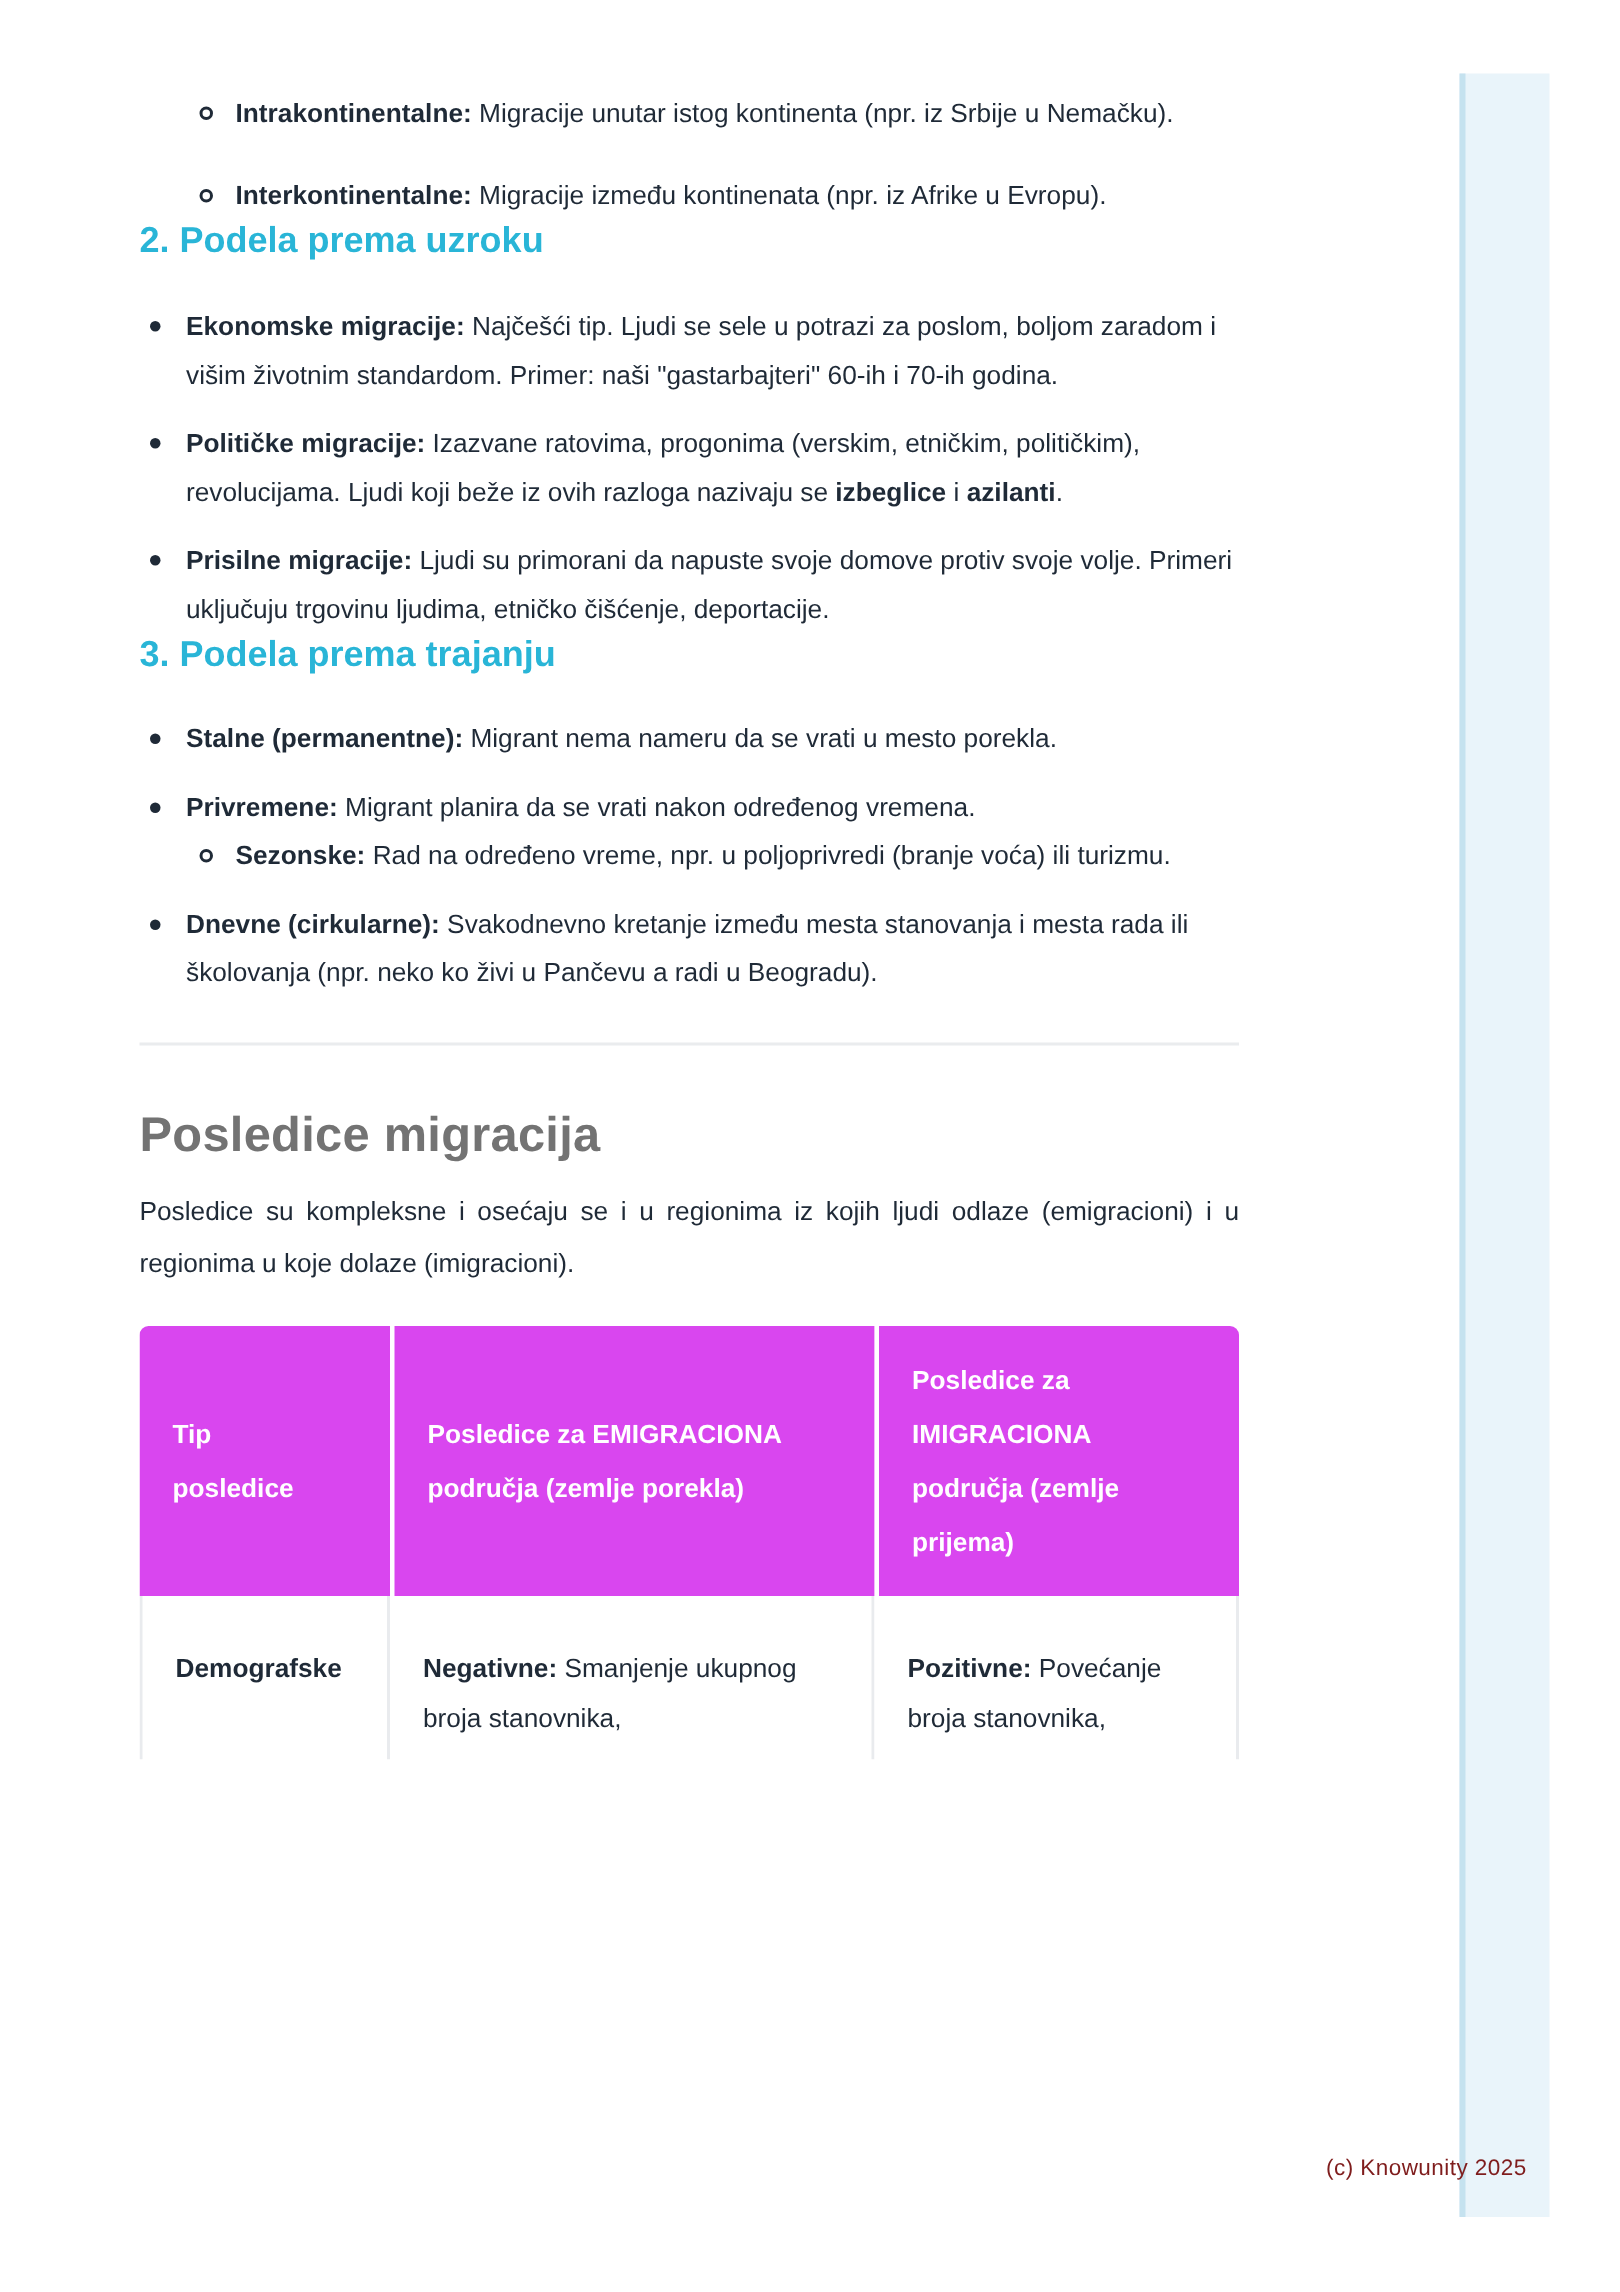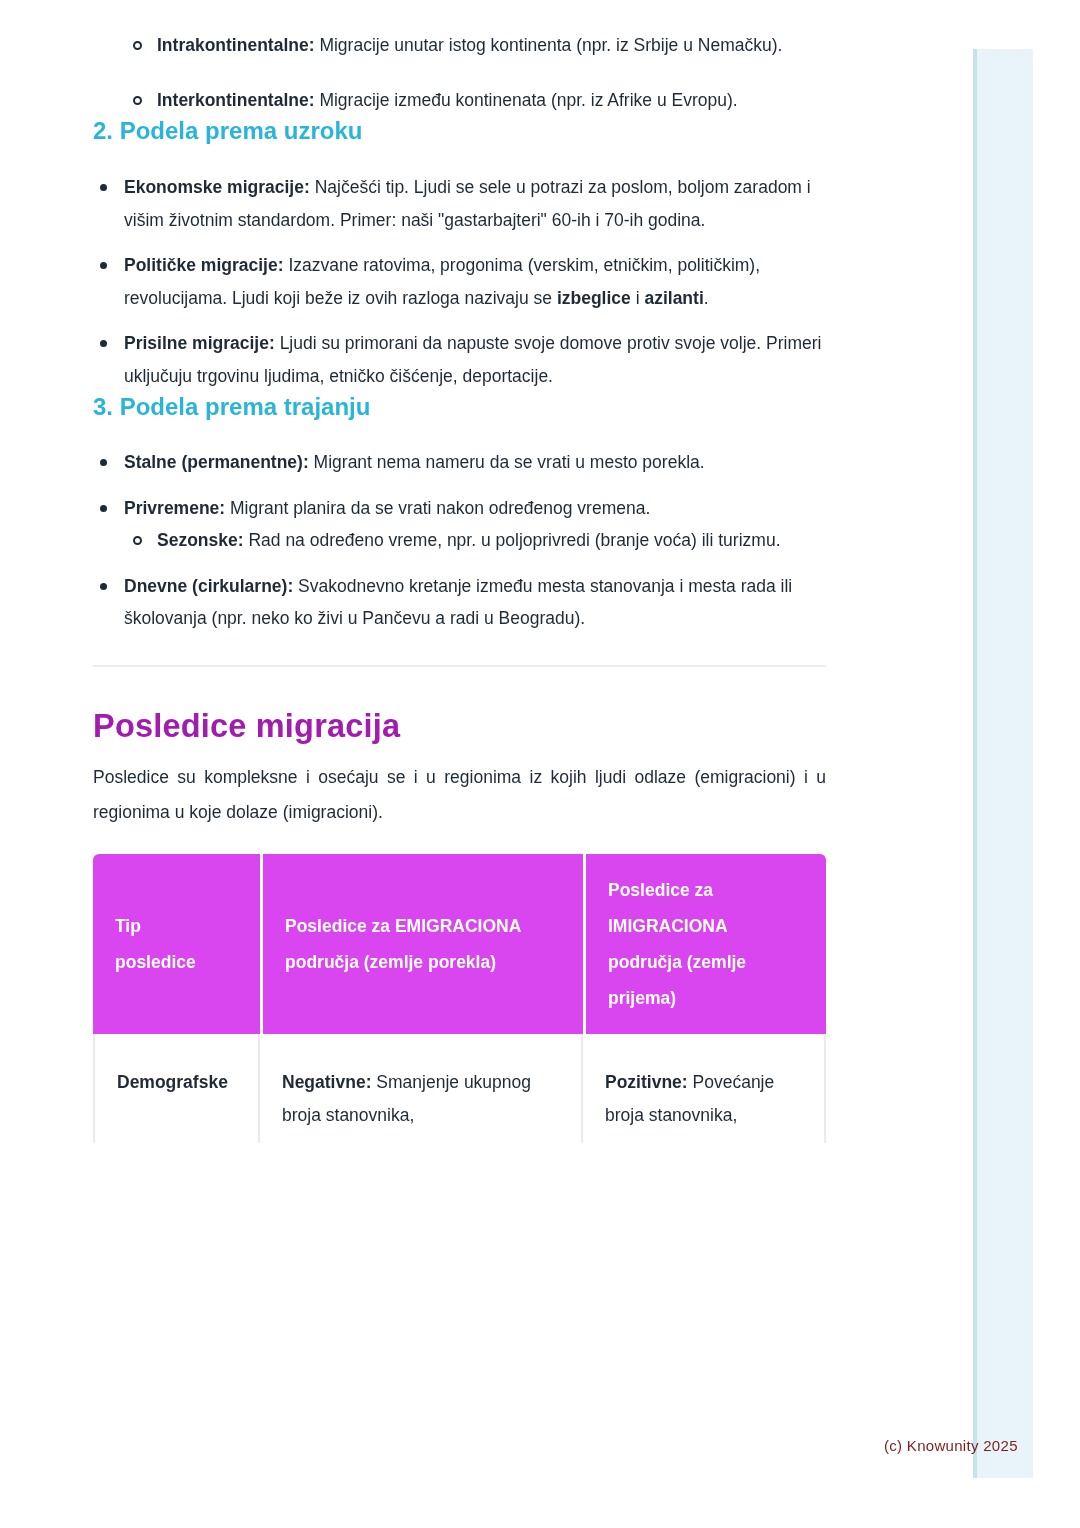--- a/index.html
+++ b/index.html
@@ -53,21 +53,21 @@
   li.l2 { padding-left: 33px; }
   li.l2::before {
     content: ""; position: absolute;
     left: 9px; top: 12px;
     width: 5px; height: 5px;
     border-radius: 50%;
     border: 2px solid #1f2a37;
     background: #ffffff;
   }
 
-  ul.intro { margin-top: 29px; padding-left: 31px; }
+  ul.intro { margin-top: 59px; padding-left: 31px; }
   ul.intro > li + li { margin-top: 22px; }
 
   h2.section-heading {
     color: #29b5d7;
     font-size: 24px; line-height: 30px;
     font-weight: 700;
     margin: 0;
   }
   .h-uzrok { margin-top: 34px; }
   .h-trajanje { margin-top: 31px; }
@@ -77,21 +77,21 @@
   ul.blist2 { margin-top: 24px; }
   ul.blist2 > li + li { margin-top: 13px; }
   ul.sublist { margin: 0; }
 
   hr.divider {
     border: none; height: 2px;
     background: #eaecee;
     margin: 30px 0 0;
   }
   h1.page-title {
-    color: #a21caf;
+    color: #737373;
     font-size: 32.5px; line-height: 42px;
     font-weight: 700;
     margin: 38px 0 0;
     letter-spacing: 0.2px;
   }
   p.lead {
     margin: 13px 0 0;
     line-height: 35px;
     text-align: justify;
   }

